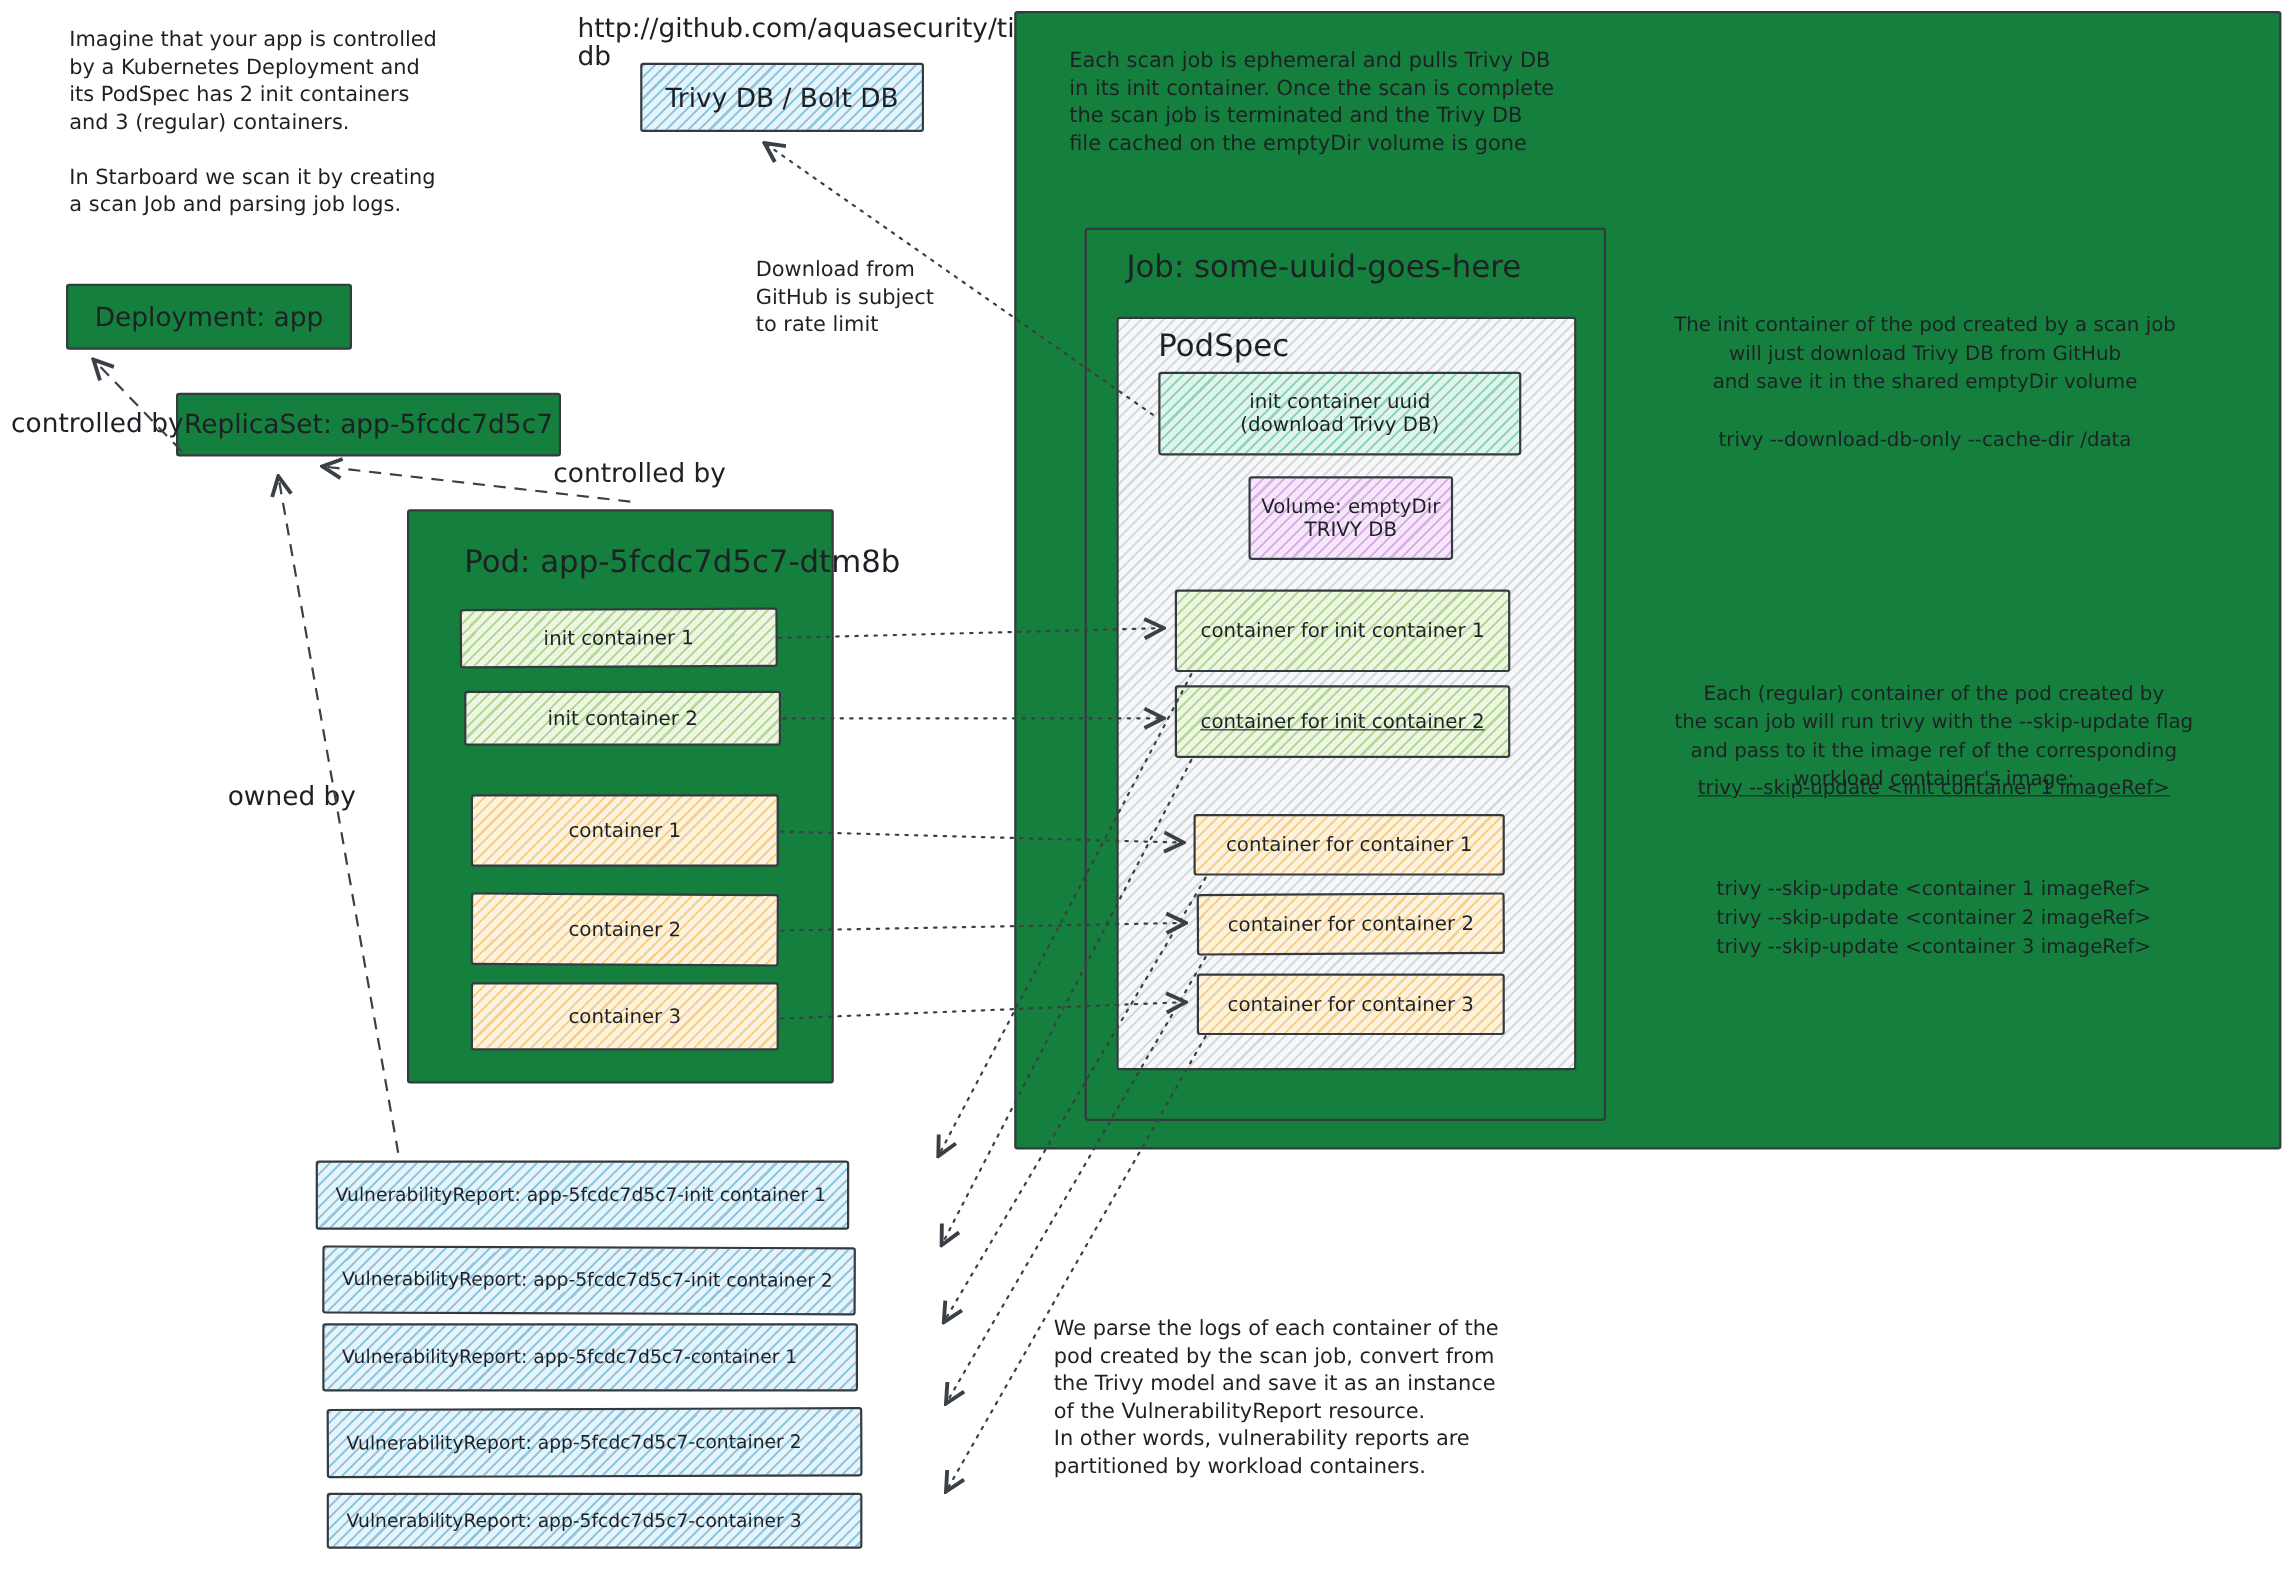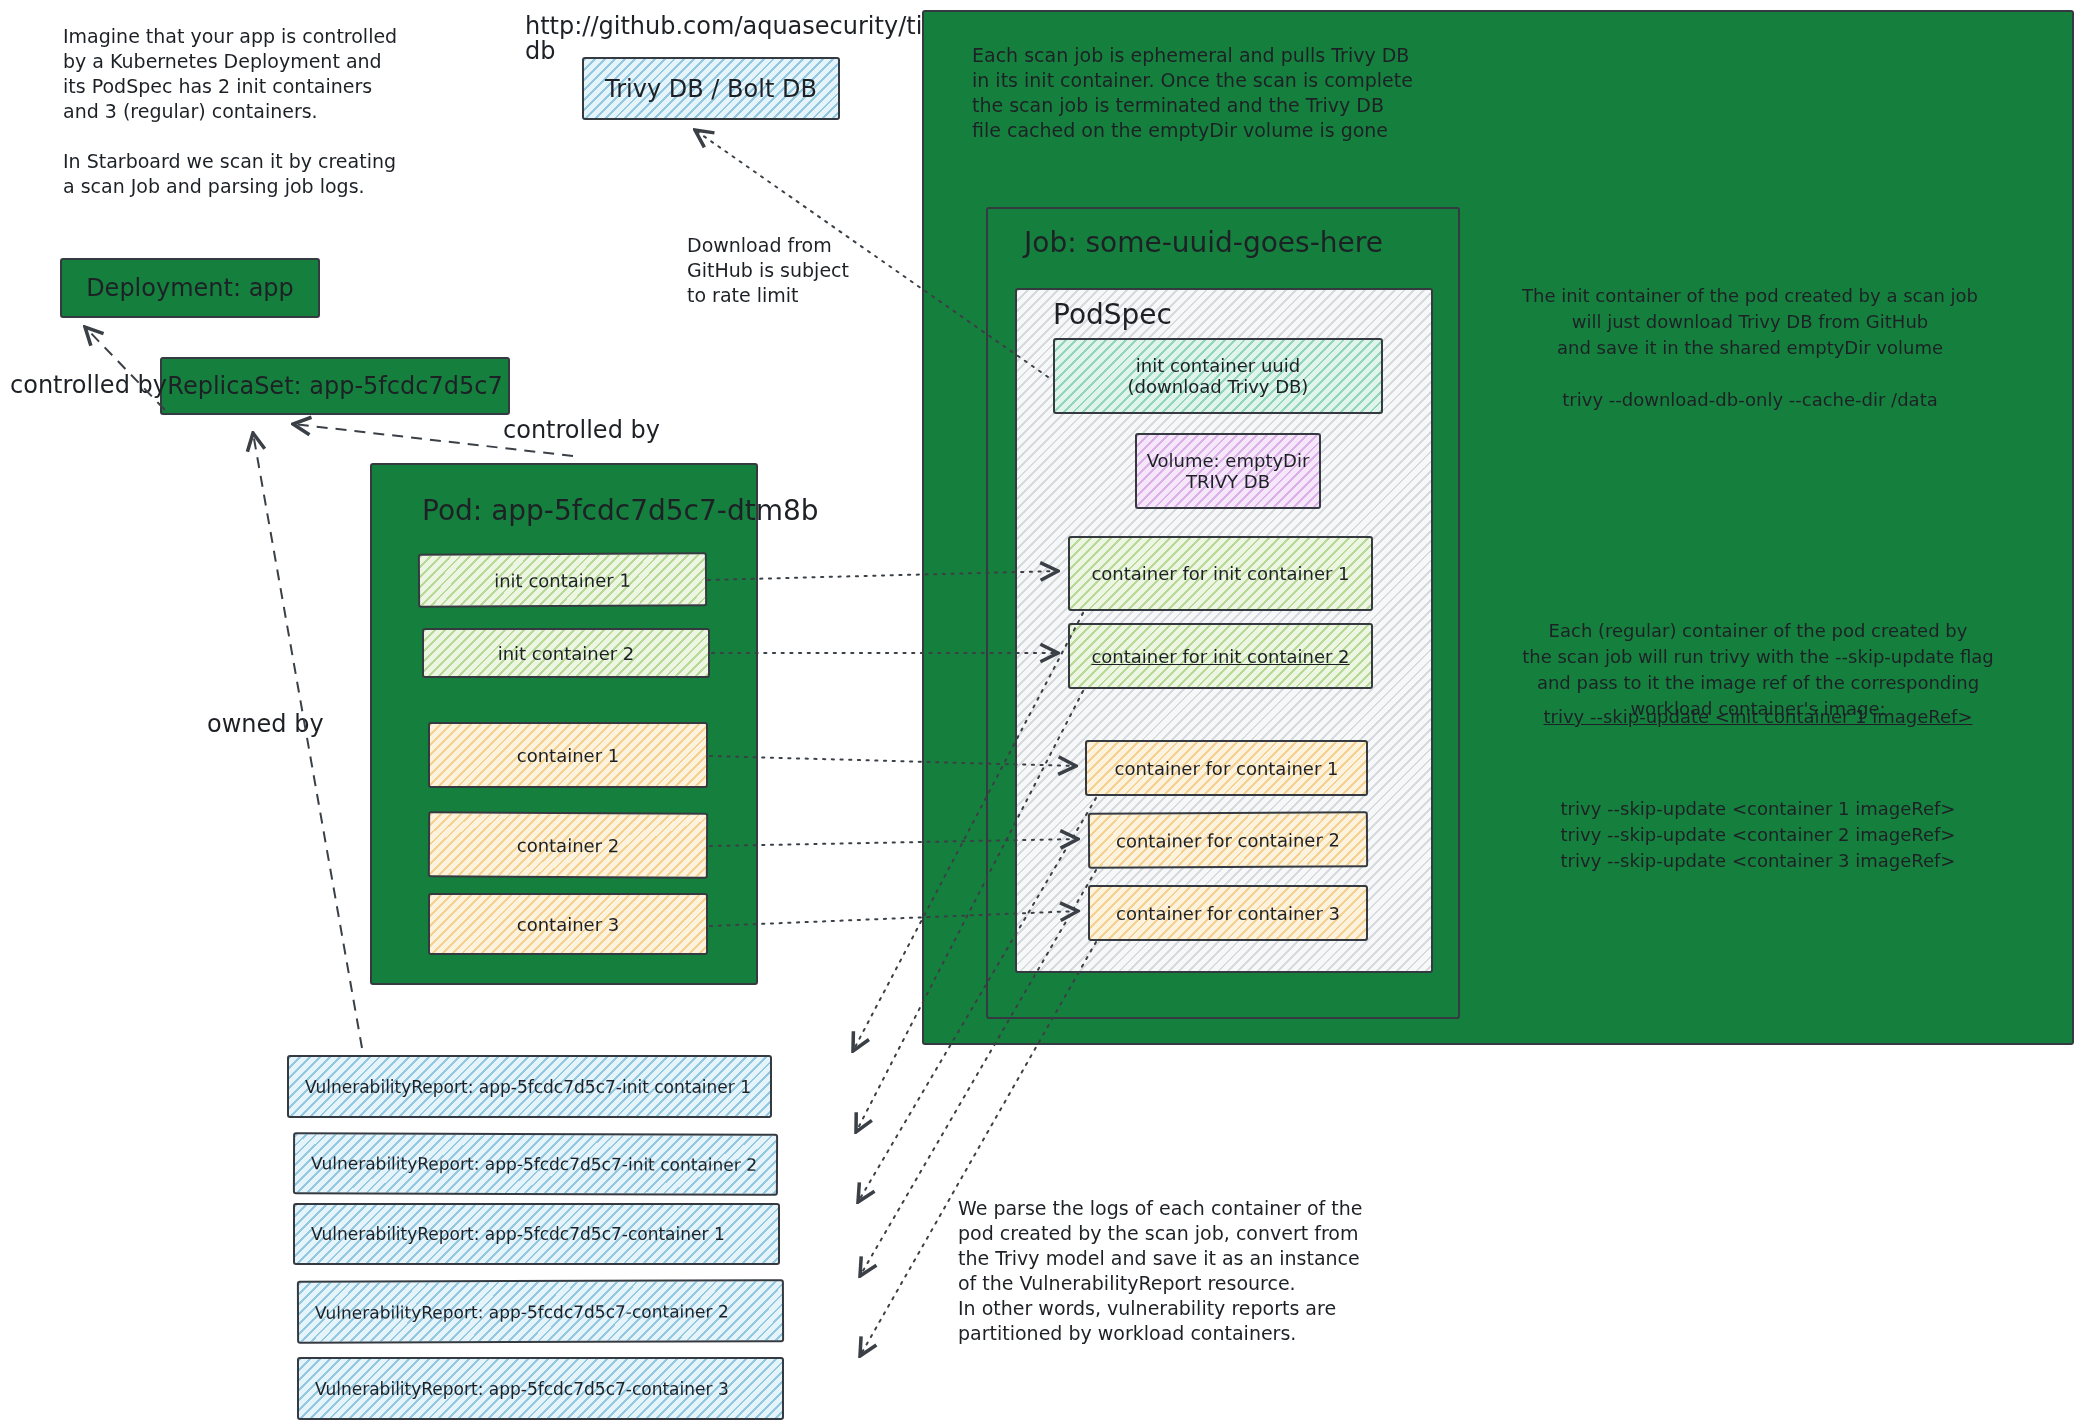--- a/index.html
+++ b/index.html
@@ -110,21 +110,21 @@
   <div class="label fs18 centered-note" style="left:1470px; top:387px; width:560px;">trivy --download-db-only --cache-dir /data</div>
   <div class="label fs18 centered-note" style="left:1468px; top:704px; width:580px; line-height:26px;text-decoration:underline;">trivy --skip-update &lt;init container 1 imageRef&gt;</div>
   <div class="label fs18 centered-note" style="left:1468px; top:796px; width:580px; line-height:26px;">trivy --skip-update &lt;container 1 imageRef&gt;</div>
   <div class="label fs18 centered-note" style="left:1468px; top:822px; width:580px; line-height:26px;">trivy --skip-update &lt;container 2 imageRef&gt;</div>
   <div class="label fs18 centered-note" style="left:1468px; top:848px; width:580px; line-height:26px;">trivy --skip-update &lt;container 3 imageRef&gt;</div>
 
   <div class="box hatch-blue left-pad fs17" style="left:287px; top:1055px; width:485px; height:63px;">VulnerabilityReport: app-5fcdc7d5c7-init container 1</div>
   <div class="box hatch-blue left-pad fs17" style="left:293px; top:1133px; width:485px; height:62px; transform:rotate(0.2deg);">VulnerabilityReport: app-5fcdc7d5c7-init container 2</div>
   <div class="box hatch-blue left-pad fs17" style="left:293px; top:1203px; width:487px; height:62px;">VulnerabilityReport: app-5fcdc7d5c7-container 1</div>
   <div class="box hatch-blue left-pad fs17" style="left:297px; top:1280px; width:487px; height:63px; transform:rotate(-0.2deg);">VulnerabilityReport: app-5fcdc7d5c7-container 2</div>
-  <div class="box hatch-blue left-pad fs17" style="left:297px; top:1357px; width:487px; height:63px;">VulnerabilityReport: app-5fcdc7d5c7-container 3</div>
+  <div class="box hatch-blue left-pad fs17" style="left:297px; top:1357px; width:487px; height:51px;">VulnerabilityReport: app-5fcdc7d5c7-container 3</div>
 
   <div class="label" style="left:958px; top:1196px; width:470px;">We parse the logs of each container of the
 pod created by the scan job, convert from
 the Trivy model and save it as an instance
 of the VulnerabilityReport resource.
 In other words, vulnerability reports are
 partitioned by workload containers.</div>
 
   <svg class="overlay" width="2085" height="1428" viewBox="0 0 2085 1428">
     <defs>

